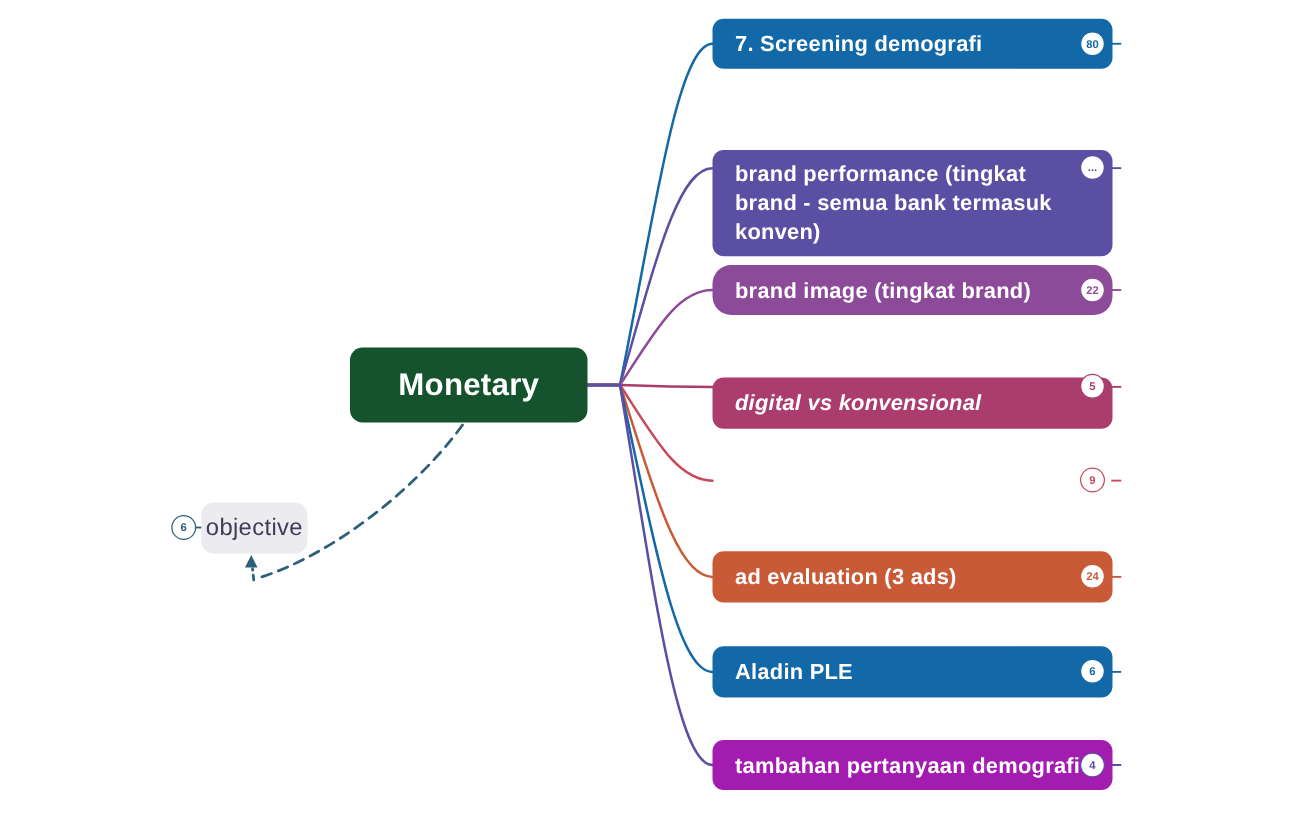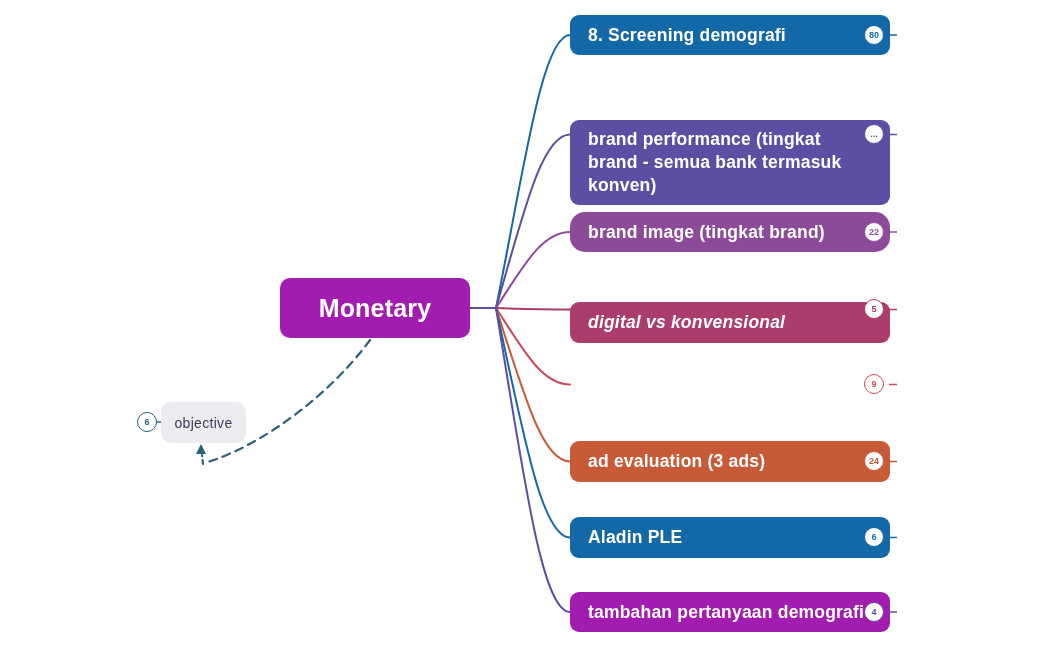--- a/index.html
+++ b/index.html
@@ -78,21 +78,21 @@
   .g6 { top: 527px; }
   .g7 { top: 602px; }
   .floating-node {
     position: absolute;
     left: 161px; top: 402px;
     width: 85px; height: 41px;
     border-radius: 10px;
     display: flex;
     align-items: center;
     justify-content: center;
-    font-size: 14px;
+    font-size: 19px;
     letter-spacing: 0.3px;
     cursor: pointer;
   }
   .floating-badge {
     left: 137px; top: 412px;
   }
 </style>
 </head>
 <body>
 
@@ -117,26 +117,26 @@
     <line x1="889" y1="461.5" x2="897" y2="461.5" stroke-width="1.5" stroke="#c85a37"></line>
     <line x1="889" y1="537.5" x2="897" y2="537.5" stroke-width="1.5" stroke="#1368a7"></line>
     <line x1="889" y1="612" x2="897" y2="612" stroke-width="1.5" stroke="#5a4fa2"></line>
 
     <line x1="155" y1="422" x2="162" y2="422" stroke-width="1.5" stroke="#2d5f78"></line>
     <path d="M370,340 C330,395 262,445 208,462" fill="none" stroke-width="2.2" stroke-dasharray="8,6" stroke-linecap="round" stroke="#2d5f78"></path>
     <path d="M203,464 L202,455" fill="none" stroke-width="2.2" stroke-dasharray="4,4" stroke-linecap="round" stroke="#2d5f78"></path>
     <polygon points="201,444 196,454 206,454" fill="#2d5f78"></polygon>
   </svg>
 
-  <div class="node root-node" style="background: #a21caf; color: rgb(255, 255, 255);">
+  <div class="node root-node" style="background: #14532d; color: rgb(255, 255, 255);">
     <span>Monetary</span>
   </div>
 
   <div class="node branch b0" style="background: rgb(19, 104, 167);">
-    <span>8. Screening demografi</span>
+    <span>7. Screening demografi</span>
   </div>
   <div class="node branch b1" style="background: rgb(90, 79, 162); margin-top: 28px;">
     <span>brand performance (tingkat brand - semua bank termasuk konven)</span>
   </div>
   <div class="node branch b2" style="background: rgb(140, 75, 153);">
     <span>brand image (tingkat brand)</span>
   </div>
   <div class="node branch b3" style="background: rgb(171, 60, 110);">
     <span>digital vs konvensional</span>
   </div>

